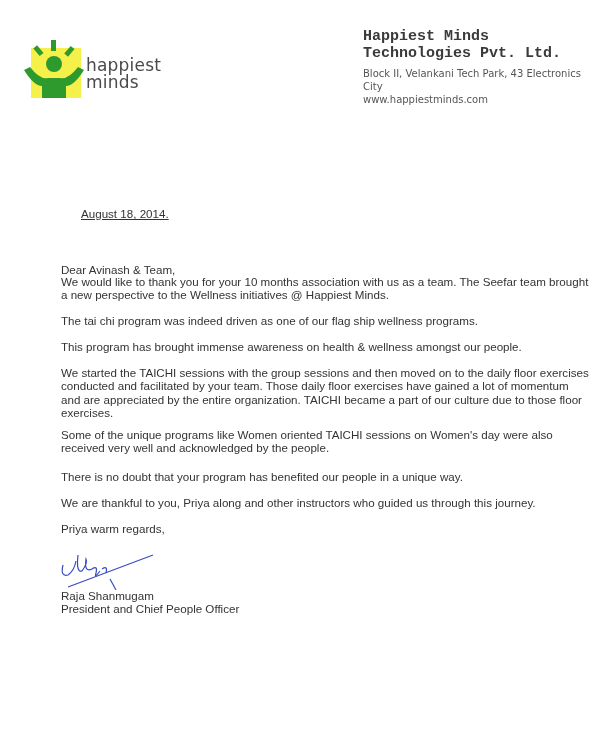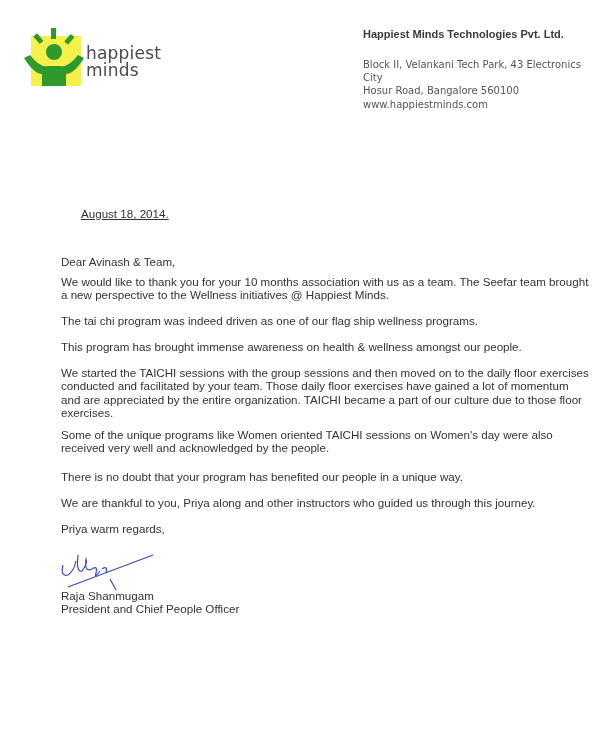--- a/index.html
+++ b/index.html
@@ -1,24 +1,24 @@
 <!DOCTYPE html>
 <html><head>
   <meta charset="utf-8">
   <style>
     html, body { margin:0; padding:0; background:#ffffff; }
     body { width:600px; height:739px; position:relative; overflow:hidden;
            font-family:"Liberation Sans", sans-serif; color:#2a2a2a; }
-    .logo { position:absolute; left:22px; top:28px; width:140px; height:60px; }
+    .logo { position:absolute; left:22px; top:40px; width:140px; height:60px; }
     .logo-box { position:absolute; left:9px; top:8px; width:50px; height:50px; background:#f5f04a; }
     .logo-text { position:absolute; left:64px; top:17px; font-family:"DejaVu Sans", sans-serif;
                  font-size:17px; line-height:17px; color:#4a4a4a; letter-spacing:0.2px; }
     .company { position:absolute; left:363px; top:28px; }
-    .company-name { font-family:Liberation Sans, sans-serif; font-weight:bold; font-size:11px;
-                    color:#3a3a3a; margin-bottom:18px; }
+    .company-name { font-family:Liberation Mono, monospace; font-weight:bold; font-size:15px;
+                    color:#3a3a3a; margin-bottom:5px; }
     .company-line { font-family:"DejaVu Sans", sans-serif; font-size:10px; color:#555; line-height:13.2px; }
     .date { position:absolute; left:81px; top:207px; font-size:11.6px; color:#333;text-decoration:underline; }
     .para { position:absolute; left:61px; width:530px; font-size:11.6px; line-height:13.4px; color:#333; }
     .sig { position:absolute; left:58px; top:545px; width:100px; height:45px; }
   </style>
 </head>
 <body>
 
 <div class="logo">
   <div class="logo-box"></div>
@@ -31,26 +31,25 @@
   </svg>
   <div class="logo-text">
     <div>happiest</div>
     <div>minds</div>
   </div>
 </div>
 
 <div class="company">
   <div class="company-name">Happiest Minds Technologies Pvt. Ltd.</div>
   <div class="company-line">Block II, Velankani Tech Park, 43 Electronics City</div>
-  <div class="company-line">Hosur Road, Bangalore 560100</div>
   <div class="company-line">www.happiestminds.com</div>
 </div>
 
 <div class="date">August 18, 2014.</div>
-<div class="para" style="top:255px">Dear Avinash &amp; Team,</div>
+<div class="para" style="top:263px">Dear Avinash &amp; Team,</div>
 <div class="para" style="top:275px">We would like to thank you for your 10 months association with us as a team. The Seefar team brought a new perspective to the Wellness initiatives @ Happiest Minds.</div>
 <div class="para" style="top:314px">The tai chi program was indeed driven as one of our flag ship wellness programs.</div>
 <div class="para" style="top:340px">This program has brought immense awareness on health &amp; wellness amongst our people.</div>
 <div class="para" style="top:366px">We started the TAICHI sessions with the group sessions and then moved on to the daily floor exercises conducted and facilitated by your team. Those daily floor exercises have gained a lot of momentum and are appreciated by the entire organization. TAICHI became a part of our culture due to those floor exercises.</div>
 <div class="para" style="top:428px">Some of the unique programs like Women oriented TAICHI sessions on Women's day were also received very well and acknowledged by the people.</div>
 <div class="para" style="top:470px">There is no doubt that your program has benefited our people in a unique way.</div>
 <div class="para" style="top:496px">We are thankful to you, Priya along and other instructors who guided us through this journey.</div>
 <div class="para" style="top:522px">Priya warm regards,</div>
 
 <svg class="sig" viewBox="0 0 100 45">

